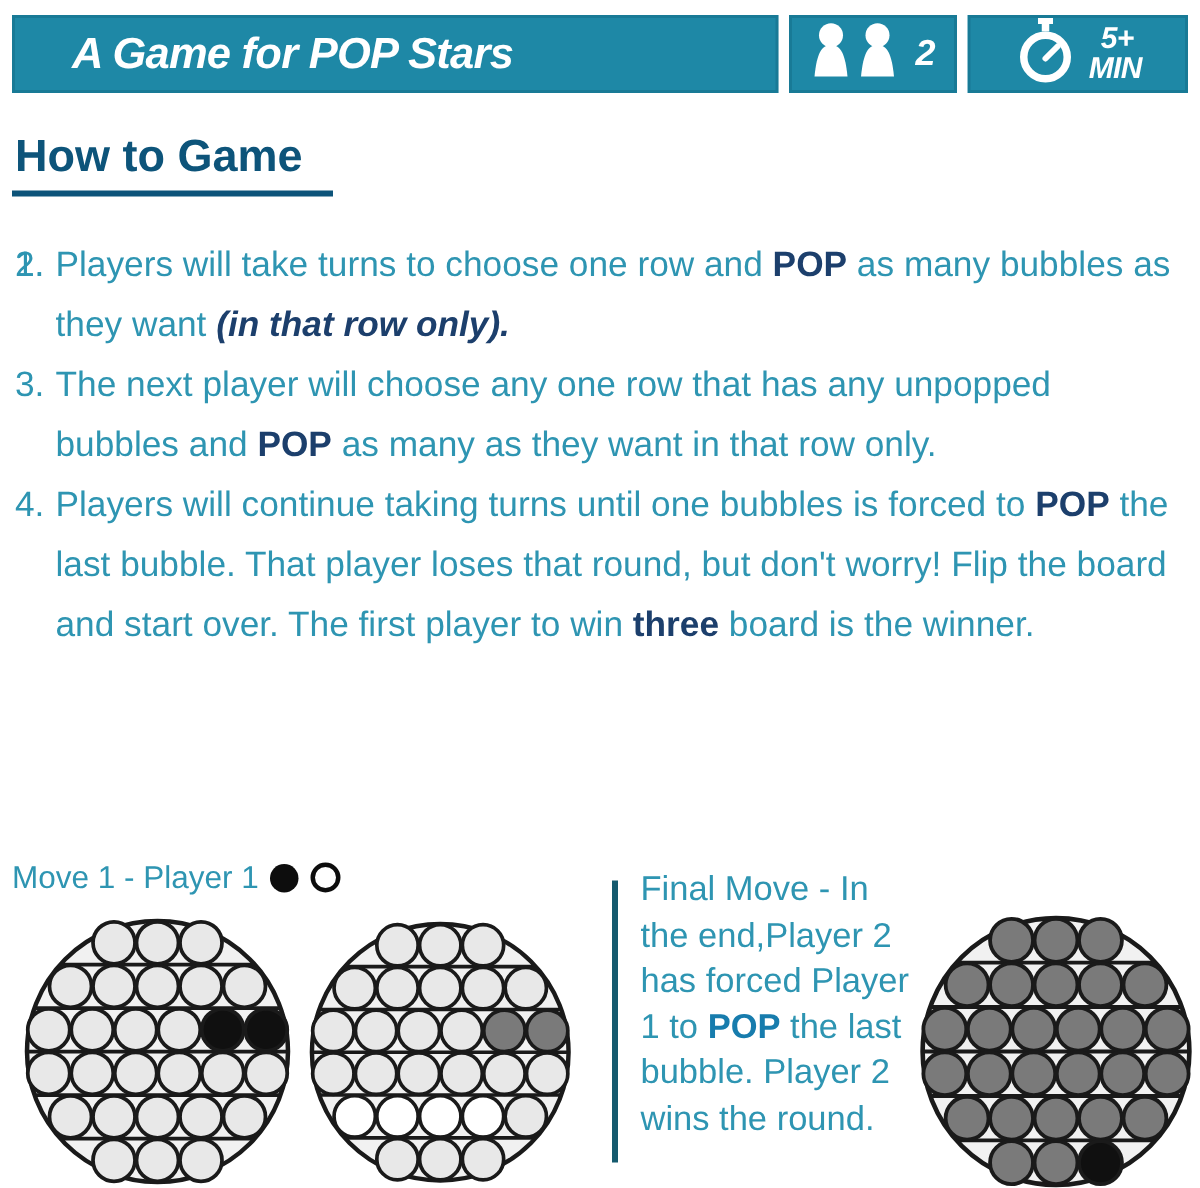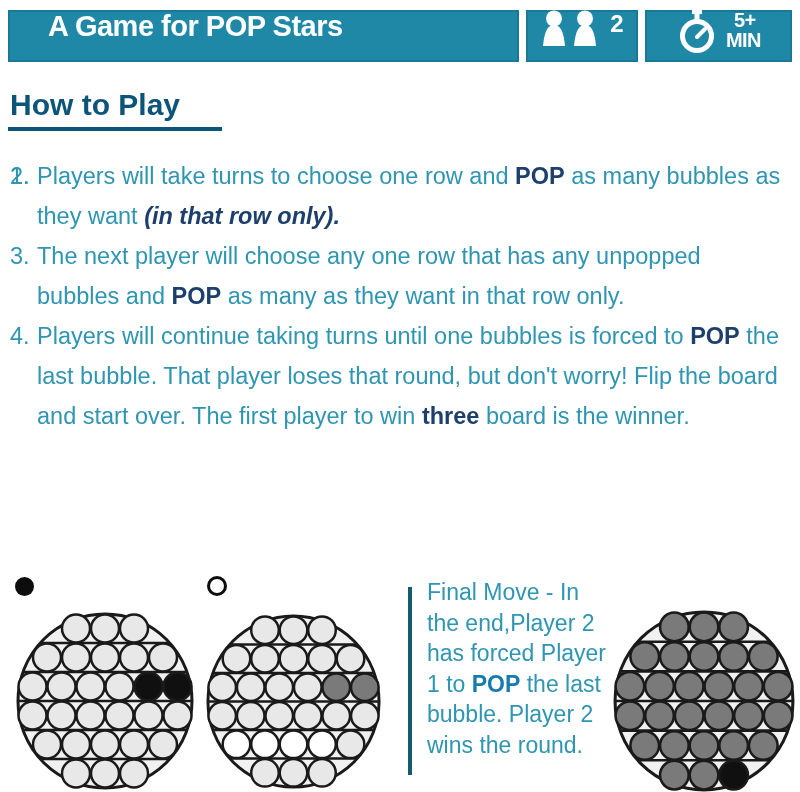--- a/index.html
+++ b/index.html
@@ -2,22 +2,22 @@
 <html><head>
 <meta charset="utf-8">
 <style>
   html,body{margin:0;padding:0;background:#ffffff;}
   body{width:800px;height:792px;position:relative;overflow:hidden;
        font-family:"Liberation Sans", sans-serif;}
 
   
   .topbar{position:absolute;left:8px;top:10px;width:784px;height:52px;
           display:flex;gap:7px;}
-  .seg{background:var(--teal);height:100%;display:flex;align-items:flex-start;
-       box-shadow:inset 0 0 0 2px rgba(0,60,80,.18);}
+  .seg{background:var(--teal);height:100%;display:flex;align-items:center;
+       box-shadow:inset 0 0 0 2px rgba(0,60,80,.18);font-style:italic;}
   .seg1{flex:1 1 auto;justify-content:space-between;padding:0 16px 0 40px;}
   .seg2{width:112px;justify-content:center;gap:8px;}
   .seg3{width:147px;justify-content:center;gap:8px;}
   .banner-title{color:#fff;font-weight:bold;font-size:29px;letter-spacing:-.5px;}
   .ages{color:#fff;font-weight:bold;font-size:25px;letter-spacing:-.5px;}
   .players-count{color:#fff;font-weight:bold;font-size:24px;}
   .time-text{display:flex;flex-direction:column;color:#fff;font-weight:bold;
              font-size:20px;line-height:20px;letter-spacing:-.5px;}
   .time-top{padding-left:8px;}
 
@@ -96,32 +96,32 @@
         </g>
       </svg>
     </span>
     <span class="time-text">
       <span class="time-top">5+</span>
       <span>MIN</span>
     </span>
   </div>
 </header>
 
-<h1 class="page-title">How to Play</h1>
+<h1 class="page-title">How to Game</h1>
 <div class="title-rule"></div>
 
 <div class="instructions" id="instructions">
     <div class="instr-item"><span class="instr-num">1.</span></div>
     <div class="instr-item"><span class="instr-num">2.</span><span>Players will take turns to choose one row and </span><span class="seg-bold-navy">POP</span><span> as many bubbles as they want </span><span class="seg-bold-italic-navy">(in that row only).</span></div>
     <div class="instr-item"><span class="instr-num">3.</span><span>The next player will choose any one row that has any unpopped bubbles and </span><span class="seg-bold-navy">POP</span><span> as many as they want in that row only.</span></div>
     <div class="instr-item"><span class="instr-num">4.</span><span>Players will continue taking turns until one bubbles is forced to </span><span class="seg-bold-navy">POP</span><span> the last bubble. That player loses that round, but don't worry! Flip the board and start over. The first player to win </span><span class="seg-bold-navy">three</span><span> board is the winner.</span></div>
   </div>
 
 <div class="move-label move1-label">
-  <span class="marker marker-filled"></span>
+  <span>Move 1 - Player 1</span><span class="marker marker-filled"></span>
 </div>
 <div class="move-label move2-label">
   <span class="marker marker-open"></span>
 </div>
 
 <svg class="board board1" id="board-0" width="180" height="180" viewBox="0 0 180 180">
     <circle cx="90" cy="90" r="87" fill="#f1f1f1" stroke="#1a1a1a" stroke-width="3"></circle>
     <line x1="25.1540286525061" x2="154.8459713474939" y1="32" y2="32" stroke="#1a1a1a" stroke-width="2.5"></line>
     <line x1="7.975613382360493" x2="172.0243866176395" y1="61" y2="61" stroke="#1a1a1a" stroke-width="2.5"></line>
     <line x1="3" x2="177" y1="90" y2="90" stroke="#1a1a1a" stroke-width="2.5"></line>

